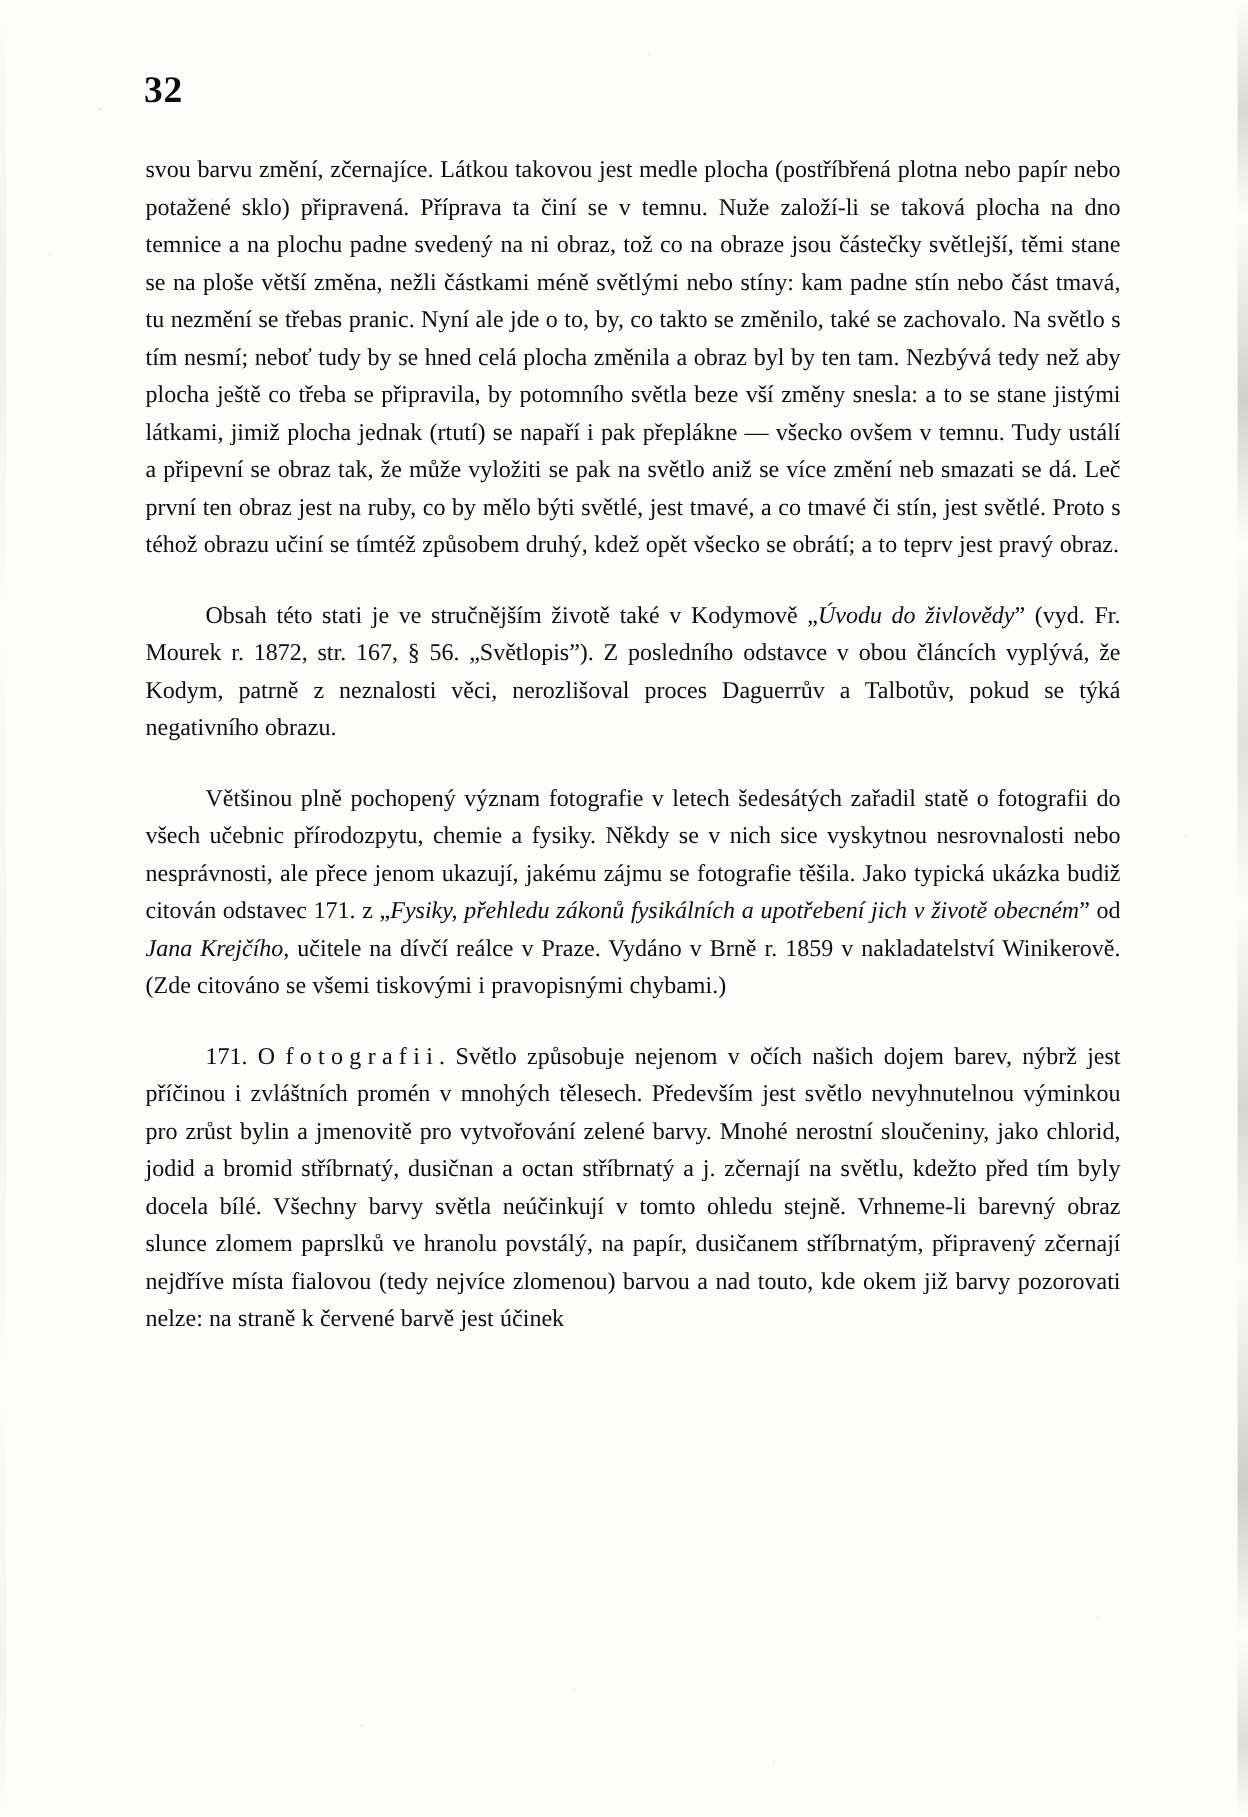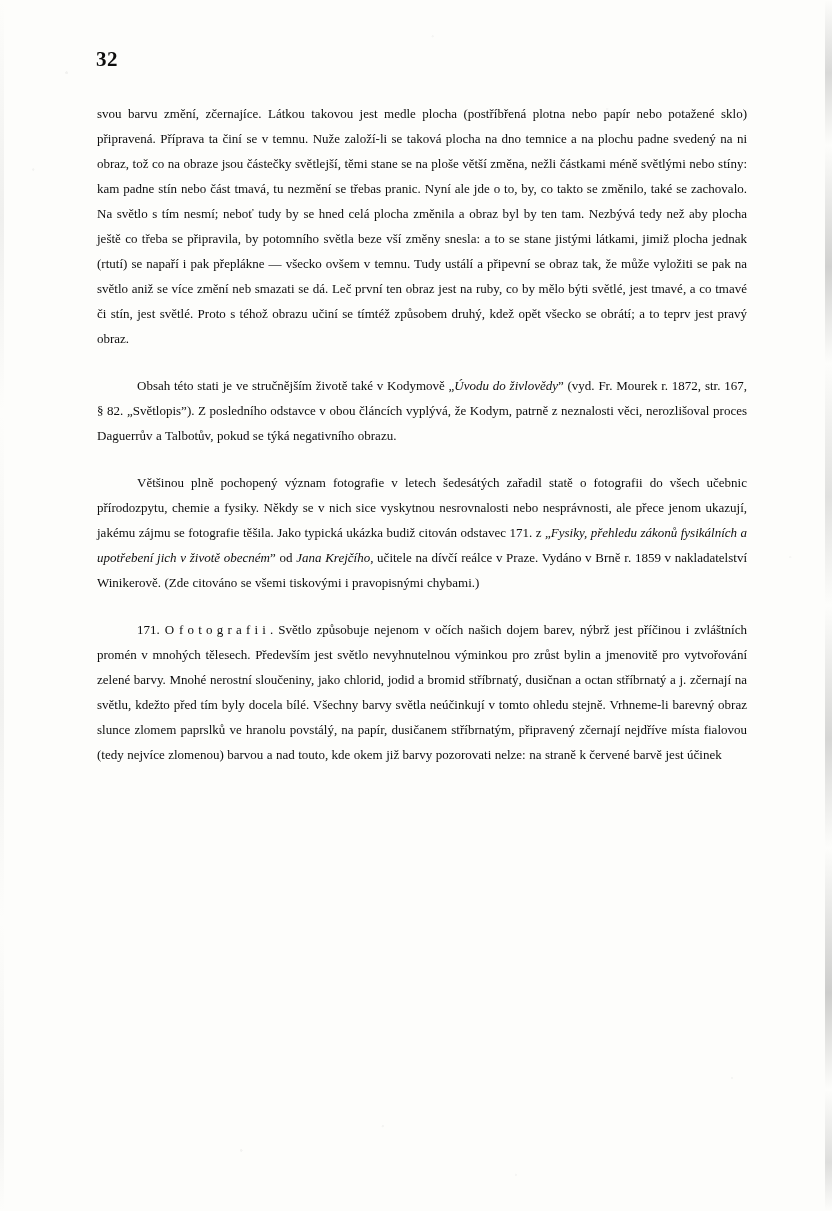--- a/index.html
+++ b/index.html
@@ -70,35 +70,35 @@
       rgba(120,120,120,0.09) 58%,
       rgba(255,255,255,0) 76%,
       rgba(120,120,120,0.08) 92%,
       rgba(255,255,255,0) 100%);
   }
 
   .page-number {
     position: absolute;
     left: 96px;
     top: 47px;
-    font-size: 21px;
+    font-size: 25px;
     font-weight: 700;
     letter-spacing: 0.5px;
   }
 
   .textblock {
     position: absolute;
     left: 97px;
     top: 101px;
     width: 650px;
   }
 
   p.para {
     margin: 0;
-    font-size: 13px;
+    font-size: 16px;
     line-height: 25.0px;
     text-align: justify;
     text-justify: inter-word;
     word-spacing: 0.2px;
     hyphens: manual;
   }
   p.para.indent {
     text-indent: 40px;
   }
   p.gap {
@@ -119,18 +119,18 @@
 
 <div id="page">
 
   <div class="scan-edge-left"></div>
   <div class="scan-edge-right"></div>
 
   <div class="page-number">32</div>
 
   <div class="textblock">
     <p class="para"><span>svou barvu změní, zčernajíce. Látkou takovou jest medle plocha (postříbřená plotna nebo papír nebo potažené sklo) připravená. Příprava ta činí se v temnu. Nuže založí-li se taková plocha na dno temnice a na plochu padne svedený na ni obraz, tož co na obraze jsou částečky světlejší, těmi stane se na ploše větší změna, nežli částkami méně světlými nebo stíny: kam padne stín nebo část tmavá, tu nezmění se třebas pranic. Nyní ale jde o to, by, co takto se změnilo, také se zachovalo. Na světlo s tím nesmí; neboť tudy by se hned celá plocha změnila a obraz byl by ten tam. Nezbývá tedy než aby plocha ještě co třeba se připravila, by potomního světla beze vší změny snesla: a to se stane jistými látkami, jimiž plocha jednak (rtutí) se napaří i pak přeplákne — všecko ovšem v temnu. Tudy ustálí a připevní se obraz tak, že může vyložiti se pak na světlo aniž se více změní neb smazati se dá. Leč první ten obraz jest na ruby, co by mělo býti světlé, jest tmavé, a co tmavé či stín, jest světlé. Proto s téhož obrazu učiní se tímtéž způsobem druhý, kdež opět všecko se obrátí; a to teprv jest pravý obraz.</span></p>
-    <p class="para indent gap"><span>Obsah této stati je ve stručnějším životě také v Kodymově „</span><span class="it">Úvodu do živlovědy</span><span>” (vyd. Fr. Mourek r. 1872, str. 167, § 82. „Světlopis”). Z posledního odstavce v obou článcích vyplývá, že Kodym, patrně z neznalosti věci, nerozlišoval proces Daguerrův a Talbotův, pokud se týká negativního obrazu.</span></p>
+    <p class="para indent gap"><span>Obsah této stati je ve stručnějším životě také v Kodymově „</span><span class="it">Úvodu do živlovědy</span><span>” (vyd. Fr. Mourek r. 1872, str. 167, § 56. „Světlopis”). Z posledního odstavce v obou článcích vyplývá, že Kodym, patrně z neznalosti věci, nerozlišoval proces Daguerrův a Talbotův, pokud se týká negativního obrazu.</span></p>
     <p class="para indent gap"><span>Většinou plně pochopený význam fotografie v letech šedesátých zařadil statě o fotografii do všech učebnic přírodozpytu, chemie a fysiky. Někdy se v nich sice vyskytnou nesrovnalosti nebo nesprávnosti, ale přece jenom ukazují, jakému zájmu se fotografie těšila. Jako typická ukázka budiž citován odstavec 171. z „</span><span class="it">Fysiky, přehledu zákonů fysikálních a upotřebení jich v životě obecném</span><span>” od </span><span class="it">Jana Krejčího</span><span>, učitele na dívčí reálce v Praze. Vydáno v Brně r. 1859 v nakladatelství Winikerově. (Zde citováno se všemi tiskovými i pravopisnými chybami.)</span></p>
     <p class="para indent gap"><span>171. O </span><span class="spaced">fotografii</span><span>. Světlo způsobuje nejenom v očích našich dojem barev, nýbrž jest příčinou i zvláštních promén v mnohých tělesech. Především jest světlo nevyhnutelnou výminkou pro zrůst bylin a jmenovitě pro vytvořování zelené barvy. Mnohé nerostní sloučeniny, jako chlorid, jodid a bromid stříbrnatý, dusičnan a octan stříbrnatý a j. zčernají na světlu, kdežto před tím byly docela bílé. Všechny barvy světla neúčinkují v tomto ohledu stejně. Vrhneme-li barevný obraz slunce zlomem paprslků ve hranolu povstálý, na papír, dusičanem stříbrnatým, připravený zčernají nejdříve místa fialovou (tedy nejvíce zlomenou) barvou a nad touto, kde okem již barvy pozorovati nelze: na straně k červené barvě jest účinek</span></p>
   </div>
 
 </div>
 
 </body></html>

